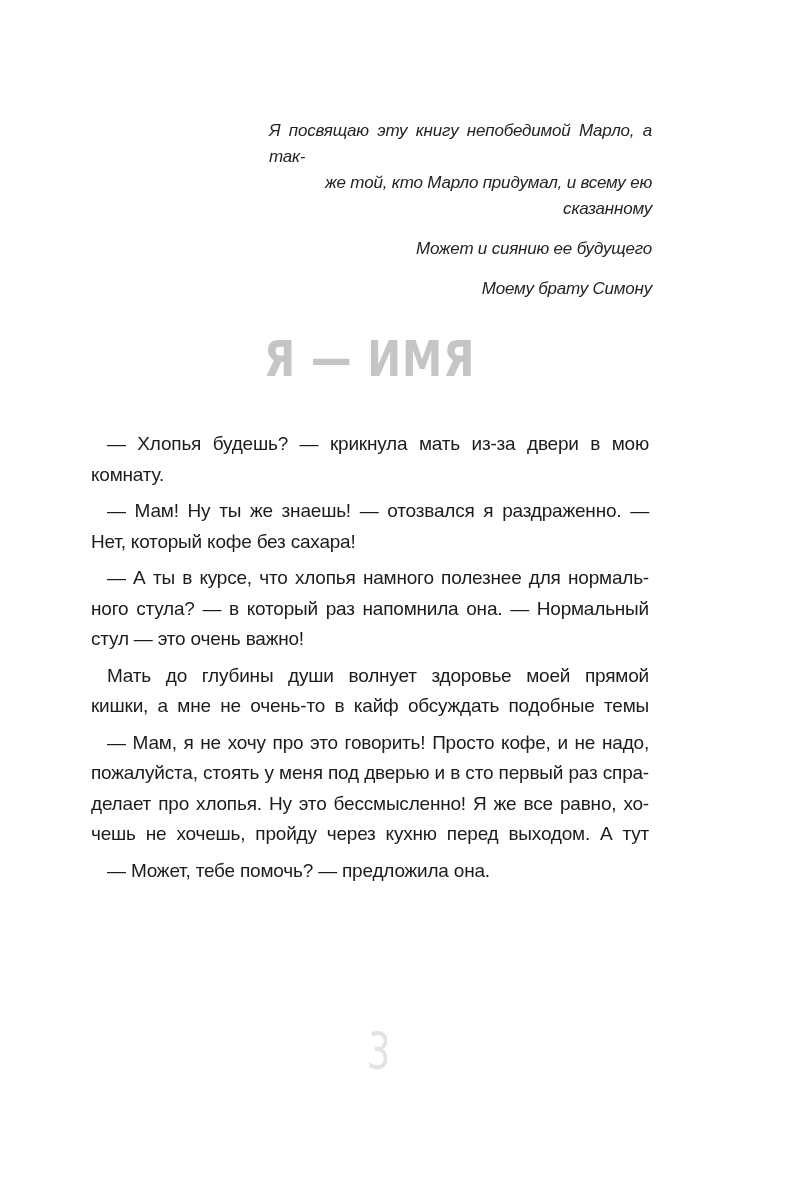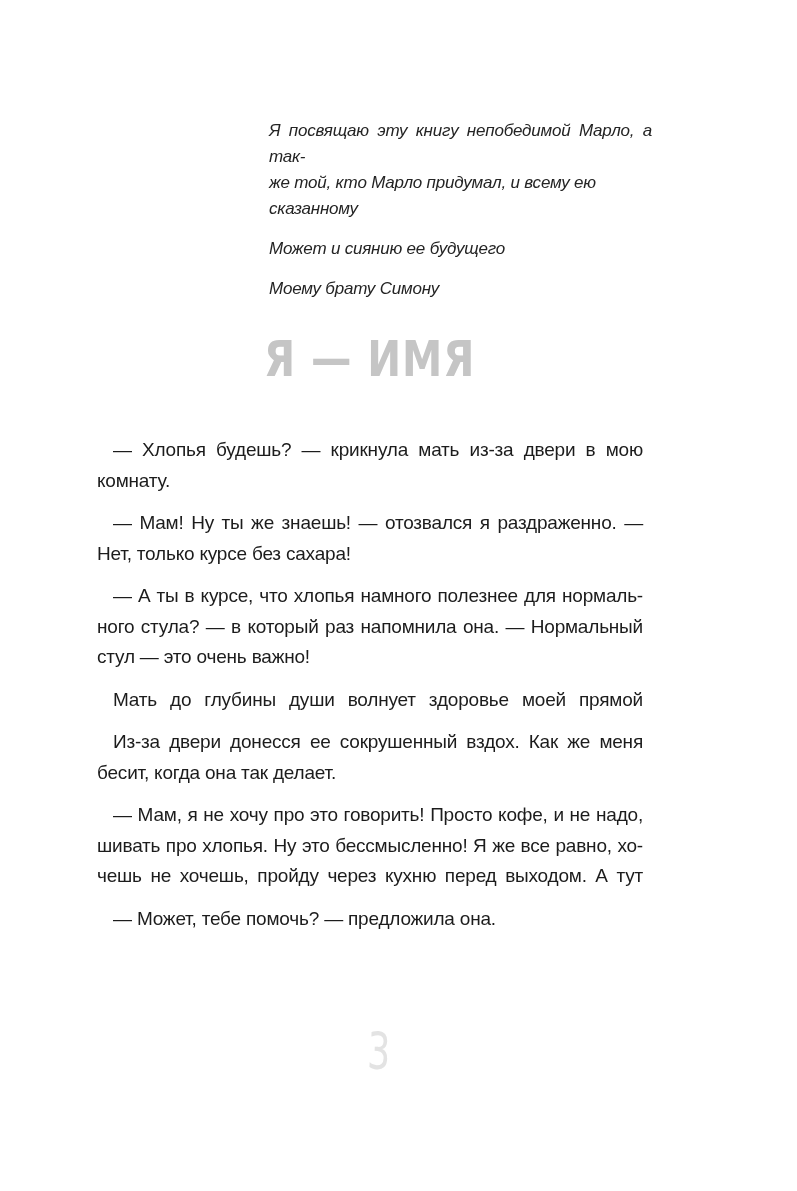--- a/index.html
+++ b/index.html
@@ -19,21 +19,21 @@
     left: 269px;
     top: 118px;
     width: 383px;
     font-style: italic;
     font-size: 17px;
     line-height: 26px;
     letter-spacing: -0.2px;
     color: #242424;
   }
   .ded-para { margin: 0 0 14px 0; }
-  .ded-line { text-align: left; }
+  .ded-line { text-align: right; }
   .ded-line.justify { text-align: justify; text-align-last: justify; }
 
   
   .chapter-title {
     position: absolute;
     left: 264px;
     top: 330px;
     margin: 0;
     font-family: "DejaVu Sans", sans-serif;
     font-weight: bold;
@@ -49,21 +49,21 @@
   .body-text {
     position: absolute;
     left: 85px;
     top: 423px;
     width: 570px;
     font-size: 19px;
     line-height: 30.5px;
     letter-spacing: -0.2px;
     color: #1c1c1c;
   }
-  .para { margin: 12px; }
+  .para { margin: 6px; }
   .line { text-align: justify; text-align-last: justify; }
   .line.first { text-indent: 16px; }
   .line.last { text-align-last: left; }
 
   
   .page-number {
     position: absolute;
     left: 352px;
     top: 1022px;
     width: 56px;
@@ -97,41 +97,39 @@
 
   <div class="body-text">
 
     <div class="para">
       <div class="line first">— Хлопья будешь? — крикнула мать из-за двери в мою</div>
       <div class="line last">комнату.</div>
     </div>
 
     <div class="para">
       <div class="line first">— Мам! Ну ты же знаешь! — отозвался я раздраженно. —</div>
-      <div class="line last">Нет, только курсе без сахара!</div>
+      <div class="line last">Нет, который кофе без сахара!</div>
     </div>
 
     <div class="para">
       <div class="line first">— А ты в курсе, что хлопья намного полезнее для нормаль-</div>
       <div class="line">ного стула? — в который раз напомнила она. — Нормальный</div>
       <div class="line last">стул — это очень важно!</div>
     </div>
 
     <div class="para">
       <div class="line first">Мать до глубины души волнует здоровье моей прямой</div>
+      <div class="line">кишки, а мне не очень-то в кайф обсуждать подобные темы</div>
     </div>
 
-    <div class="para">
-      <div class="line first">Из-за двери донесся ее сокрушенный вздох. Как же меня</div>
-      <div class="line last">бесит, когда она так делает.</div>
-    </div>
 
     <div class="para">
       <div class="line first">— Мам, я не хочу про это говорить! Просто кофе, и не надо,</div>
-      <div class="line">шивать про хлопья. Ну это бессмысленно! Я же все равно, хо-</div>
+      <div class="line">пожалуйста, стоять у меня под дверью и в сто первый раз спра-</div>
+      <div class="line">делает про хлопья. Ну это бессмысленно! Я же все равно, хо-</div>
       <div class="line">чешь не хочешь, пройду через кухню перед выходом. А тут</div>
     </div>
 
     <div class="para">
       <div class="line first last">— Может, тебе помочь? — предложила она.</div>
     </div>
 
   </div>
 
   <div class="page-number">3</div>

